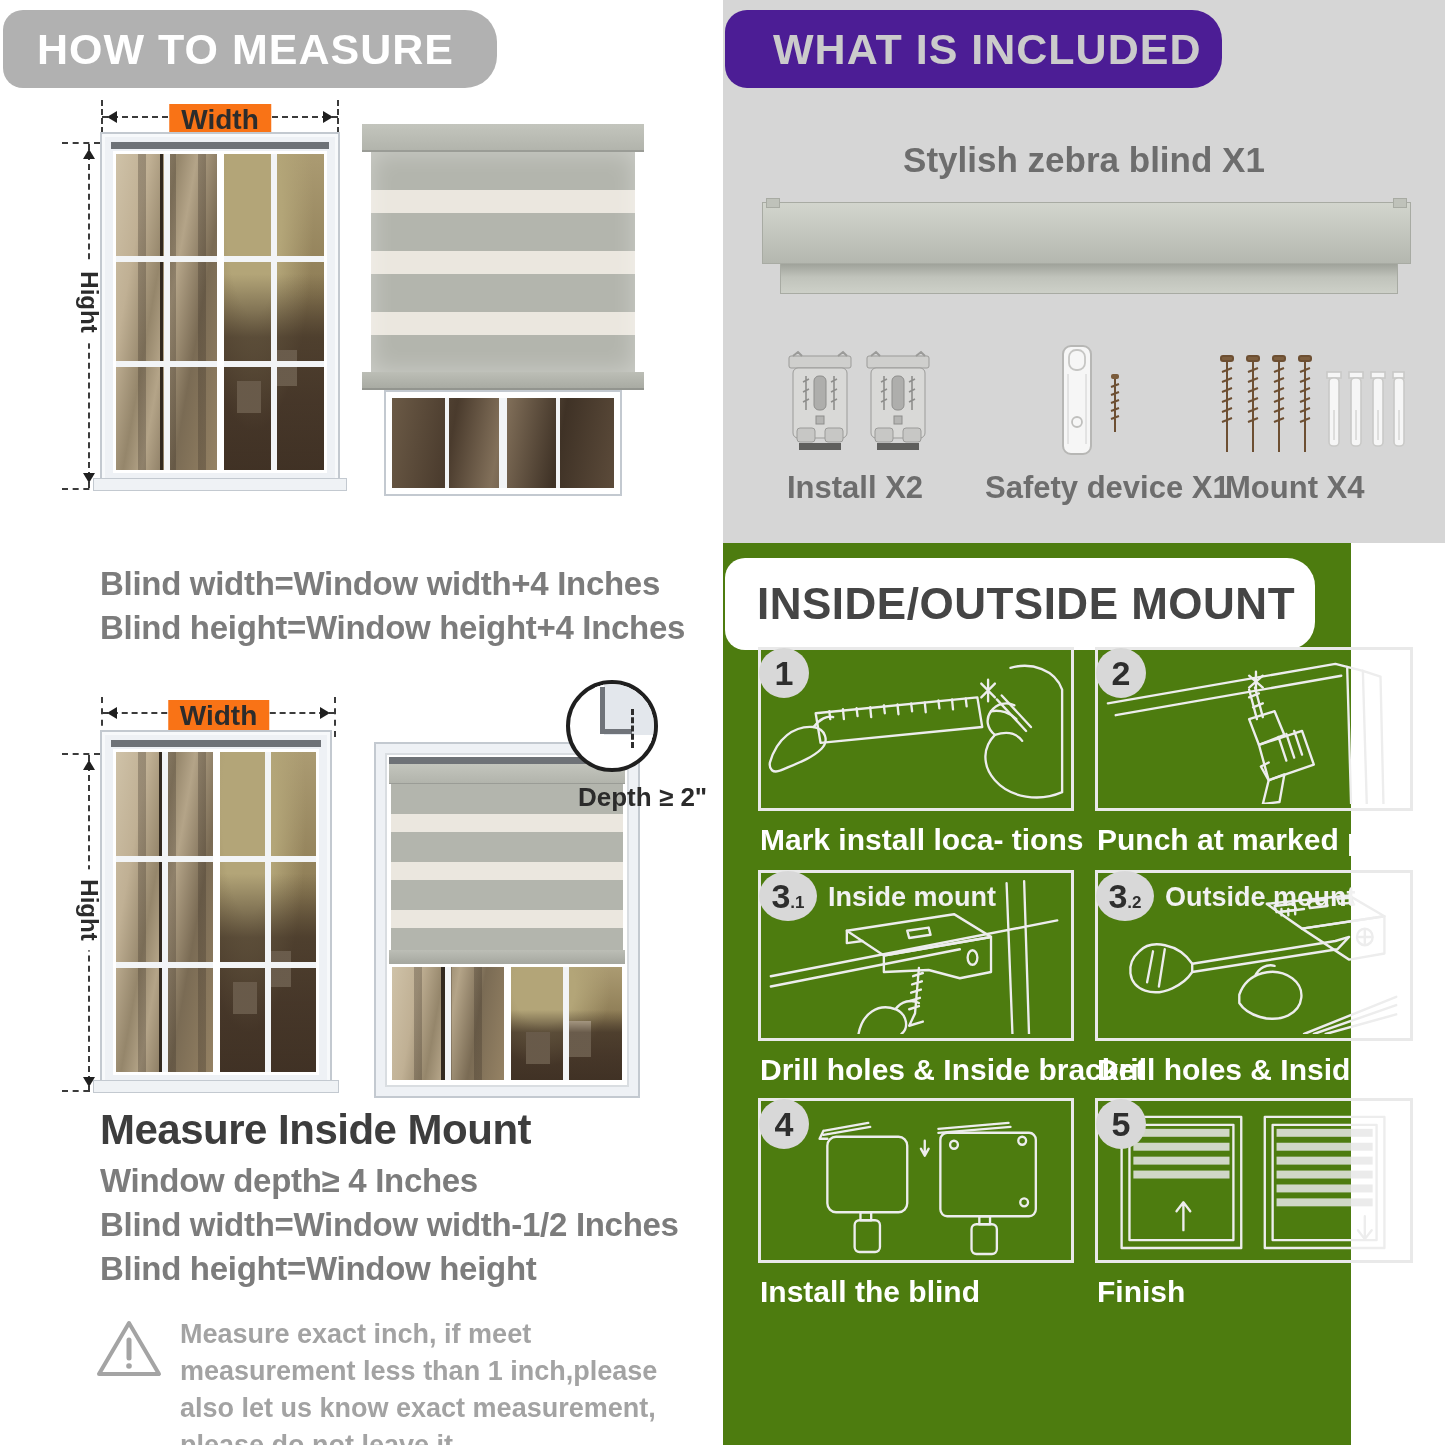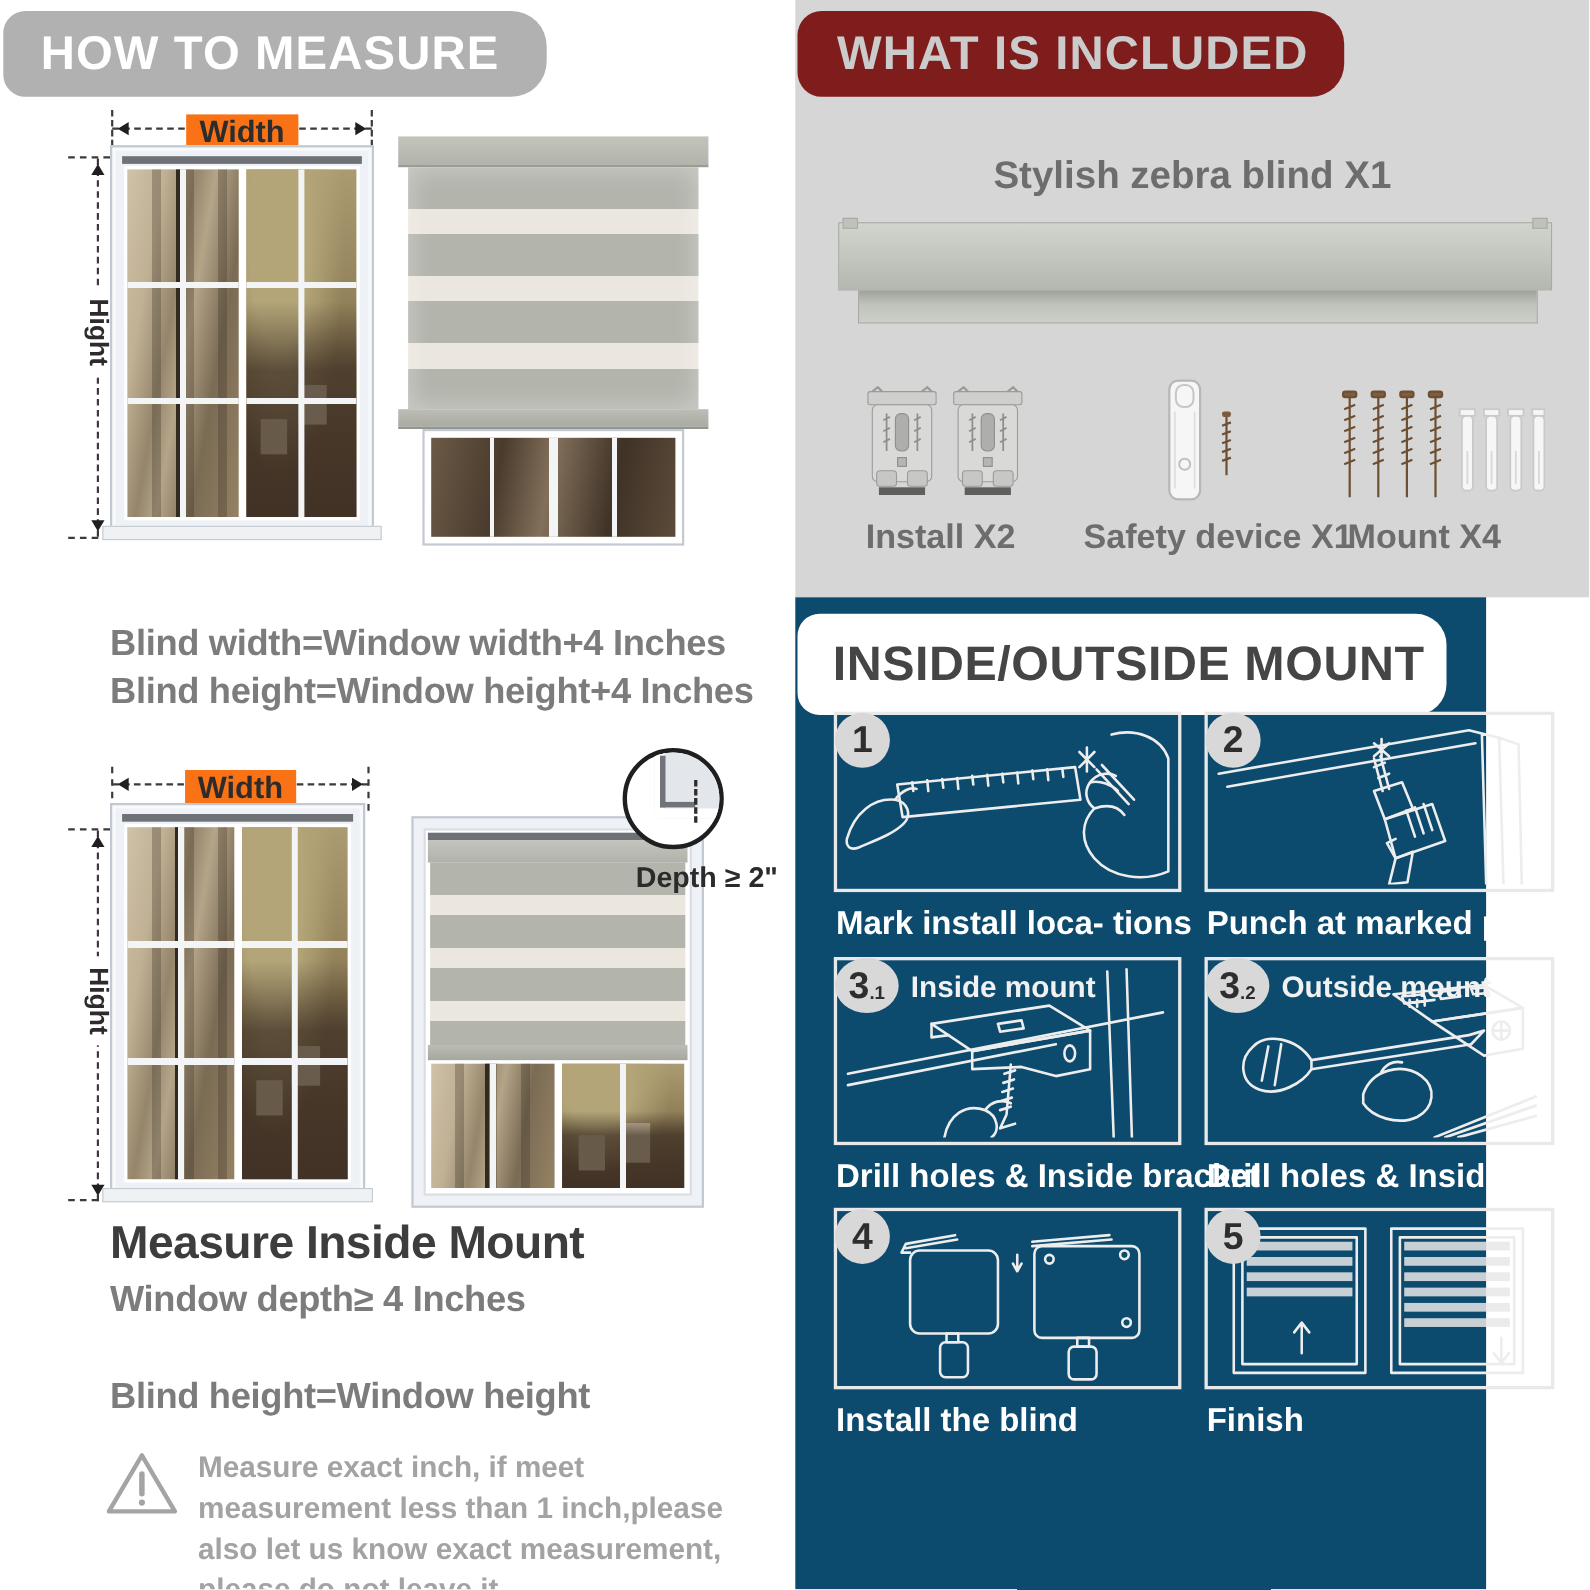--- a/index.html
+++ b/index.html
@@ -94,33 +94,33 @@
   .dc-dash { position:absolute; right:24%; top:30%; height:46%; border-left:3px dashed #2d2d2d; }
   .depth-label { position:absolute; color:#2b2b2b; font-size:26px; font-weight:bold; white-space:nowrap; }
 
   
   .warn-text { position:absolute; width:492px; color:#a3a3a3; font-size:27px; font-weight:600; line-height:37px; }
 
   
   .right-col { position:absolute; left:723px; top:0; width:722px; height:1445px; }
   .included { position:absolute; left:0; top:0; width:722px; height:543px; background:#d6d6d6; }
   .hdr-included { position:absolute; left:2px; top:10px; width:497px; height:78px;
-    background:#7f1d1d; border-radius:22px 30px 30px 22px;
-    color:#cbcbcb; font-size:43px; font-weight:bold; letter-spacing:1px; line-height:78px; padding-left:36px; }
+    background:#4c1d95; border-radius:22px 30px 30px 22px;
+    color:#cbcbcb; font-size:43px; font-weight:bold; letter-spacing:1px; line-height:78px; padding-left:48px; }
   .product-label { position:absolute; left:0; top:140px; width:100%; text-align:center;
     color:#6d6d6d; font-size:35px; font-weight:bold; }
   .headrail-top { position:absolute; left:39px; top:202px; width:649px; height:62px;
     background:linear-gradient(180deg,#d2d5cd,#c2c5bd 55%,#b4b7af); border:1px solid #a8aba3; }
   .headrail-top::before, .headrail-top::after { content:""; position:absolute; top:-5px; width:12px; height:8px; background:#bfc2ba; border:1px solid #a8aba3; }
   .headrail-top::before { left:3px; } .headrail-top::after { right:3px; }
   .headrail-bottom { position:absolute; left:57px; top:264px; width:618px; height:30px;
     background:linear-gradient(180deg,#9fa29a,#c0c3bb 45%,#cdd0c8); border:1px solid #a8aba3; border-top:none; }
   .inc-label { position:absolute; top:470px; color:#6d6d6d; font-size:31px; font-weight:bold; white-space:nowrap; }
 
-  .mount { position:absolute; left:0; top:543px; width:628px; height:902px; background:#0c4a6e; }
+  .mount { position:absolute; left:0; top:543px; width:628px; height:902px; background:#4d7c0f; }
   .hdr-mount { position:absolute; left:2px; top:15px; width:590px; height:92px;
     background:#ffffff; border-radius:20px 28px 28px 20px;
     color:#454545; font-size:44px; font-weight:bold; letter-spacing:0.5px; line-height:92px; padding-left:32px; }
 
   .step { position:absolute; }
   .panel { position:absolute; inset:0; border:3px solid #e9e9e9; }
   .badge { position:absolute; left:1px; top:1px; width:50px; height:50px; border-radius:50%;
     background:#d8d8d8; color:#2e2e2e; display:flex; align-items:center; justify-content:center;
     font-size:34px; font-weight:bold; z-index:2; }
   .badge .sub { font-size:17px; margin-top:14px; }
@@ -208,20 +208,21 @@
 
     <div class="depth-circle" style="left:566px;top:680px;">
       <div class="dc-wall"></div>
       <div class="dc-line"></div>
       <div class="dc-dash"></div>
     </div>
     <span class="depth-label" style="left:578px;top:782px;">Depth ≥ 2"</span>
 
     <h2 class="title" style="left:100px;top:1106px;">Measure Inside Mount</h2>
     <p class="body-line" style="left:100px;top:1162px;">Window depth≥ 4 Inches</p>
+    <p class="body-line" style="left:100px;top:1206px;">Blind width=Window width-1/2 Inches</p>
     <p class="body-line" style="left:100px;top:1250px;">Blind height=Window height</p>
 
     <svg class="abs" style="left:95px;top:1318px;" width="68" height="62" viewBox="0 0 68 62">
       <path d="M34,5 L64,56 L4,56 Z" fill="none" stroke="#a4a4a4" stroke-width="4" stroke-linejoin="round"></path>
       <path d="M34,22 L34,40" fill="none" stroke="#a4a4a4" stroke-width="5" stroke-linecap="round"></path>
       <circle cx="34" cy="48" r="2.8" fill="#a4a4a4"></circle>
     </svg>
     <p class="warn-text" style="left:180px;top:1316px;">Measure exact inch, if meet measurement less than 1 inch,please also let us know exact measurement, please do not leave it</p>
   </section>
 

